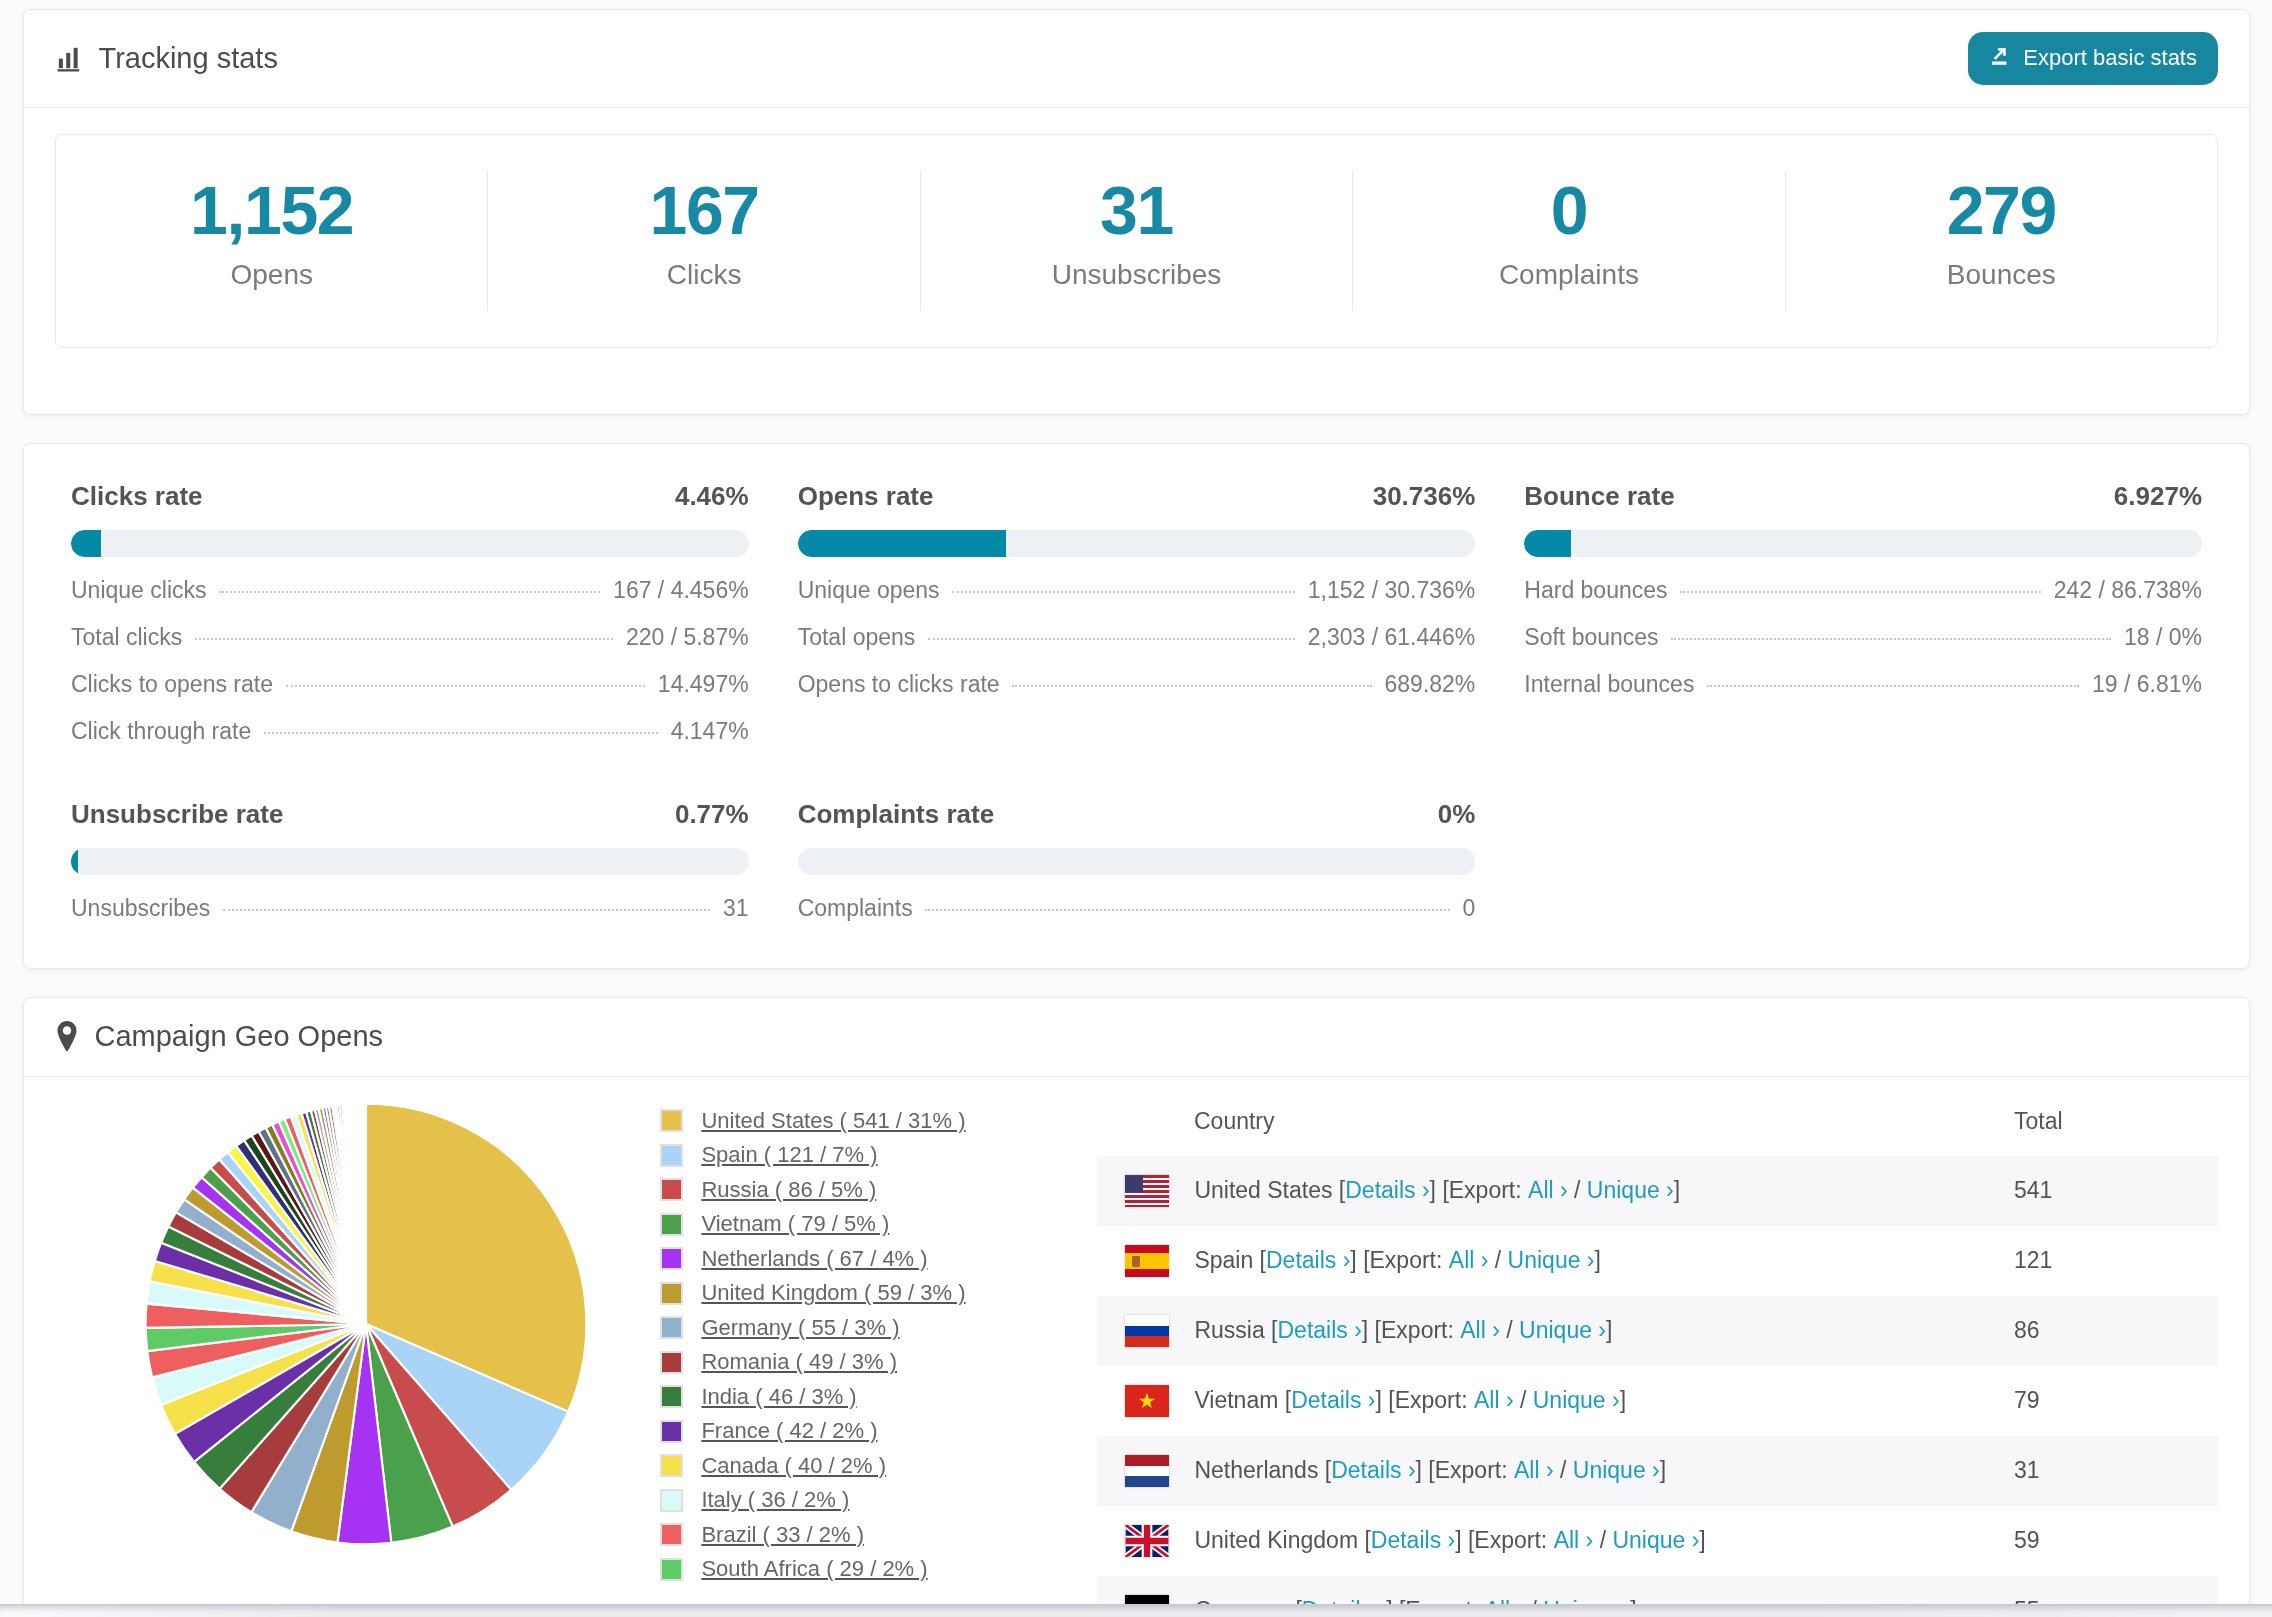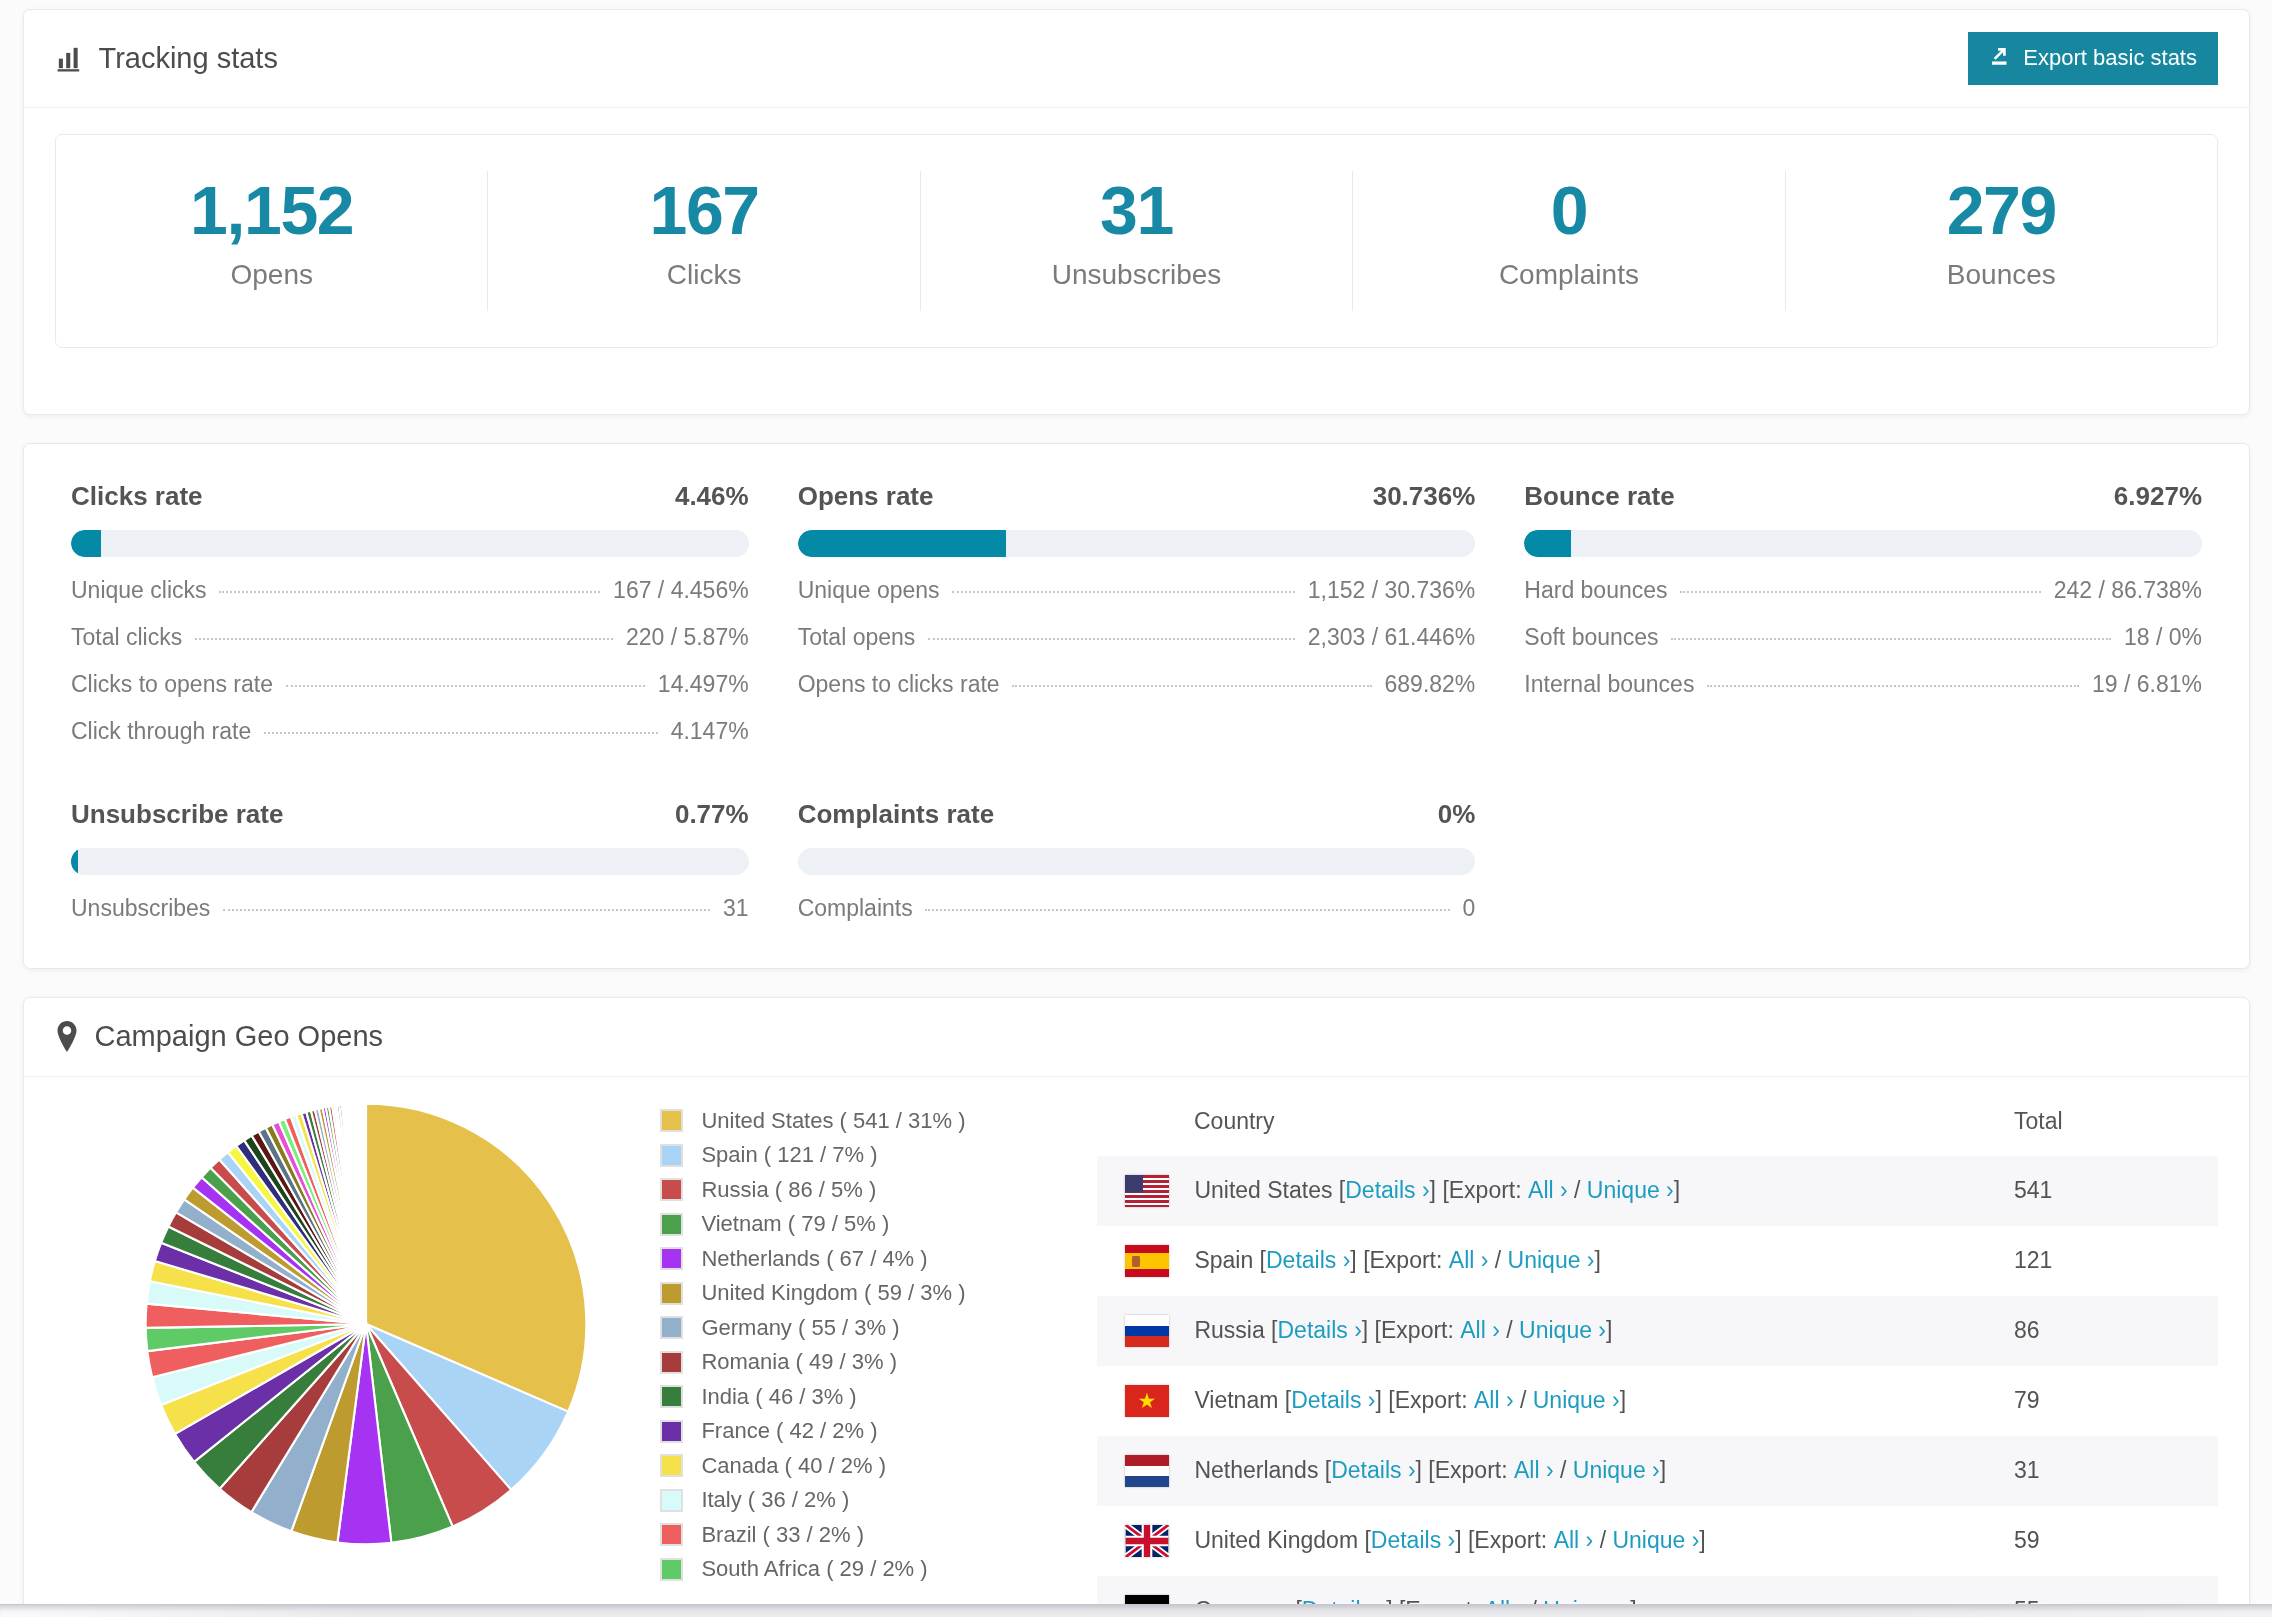--- a/index.html
+++ b/index.html
@@ -19,21 +19,21 @@
   .card-header{
     display:flex;align-items:center;justify-content:space-between;
     padding:22.6px 31px;border-bottom:1.4px solid #eef0f3;gap:48px;
   }
   .card-title{display:flex;align-items:center;gap:15.5px;font-size:29px;color:#4c4c4c;}
   .card-title svg{display:block;}
   
   .export-btn{
     display:flex;align-items:center;gap:11.3px;border:none;cursor:pointer;
     background:var(--accent,#16879e);color:#fff;font-family:inherit;
-    font-size:22px;padding:12px 21px;border-radius:0;
+    font-size:22px;padding:12px 21px;border-radius:15px;
   }
   
   .card-tracking{height:406px;box-sizing:border-box;overflow:hidden;}
   .stats-box{
     margin:25.4px 31px;border:0.7px solid #e8e8ef;border-radius:7px;
     display:flex;height:212px;align-items:center;background:#fff;
   }
   .stat{flex:1;text-align:center;border-right:0.7px solid #e8e8ef;padding-bottom:20px;}
   .stat:last-child{border-right:none;}
   .stat-value{font-size:68px;font-weight:700;color:var(--num,#1889a5);letter-spacing:-1.4px;}
@@ -45,21 +45,21 @@
   .rtitle,.rvalue{font-size:26px;font-weight:700;color:#545454;}
   .rbar{margin-top:18.4px;height:27px;background:#edf0f4;border-radius:14px;overflow:hidden;}
   .rfill{height:100%;background:var(--bar,#0489a6);border-radius:14px 0 0 14px;}
   .rrows{}
   .rrow{display:flex;align-items:baseline;font-size:23px;color:#7b7b7b;margin-top:20px;}
   .leader{flex:1;border-bottom:2.1px dotted #c6c6c6;margin:0 12.7px;transform:translateY(-5px);}
   
   .card-geo{margin-top:28px;}
   .geo-content{display:flex;align-items:flex-start;padding:10px 31px 0 31px;}
   .pie-wrap{width:452px;height:452px;margin:11.3px 0 0 85px;flex:none;}
-  .legend{margin:21px 0 0 68px;flex:none;width:395px;}
+  .legend{margin:21px 0 0 68px;flex:none;width:395px;text-decoration:underline;}
   .litem{display:flex;align-items:center;gap:18.4px;margin-bottom:8.5px;cursor:pointer;}
   .lswatch{width:23px;height:23px;flex:none;border:2.1px solid #e0e0e0;box-sizing:border-box;}
   .llabel{font-size:22px;color:#666;white-space:nowrap;}
   
   .geo-table{flex:1;margin-left:42px;font-size:23px;color:#535353;}
   .t-header{display:flex;padding:21px 28px;color:#555;}
   .t-header .t-country{flex:1;padding-left:69px;}
   .t-header .t-total{width:176px;}
   .trow{display:flex;align-items:center;padding:19px 28px;}
   .trow:nth-child(odd){background:#f7f7f9;}

